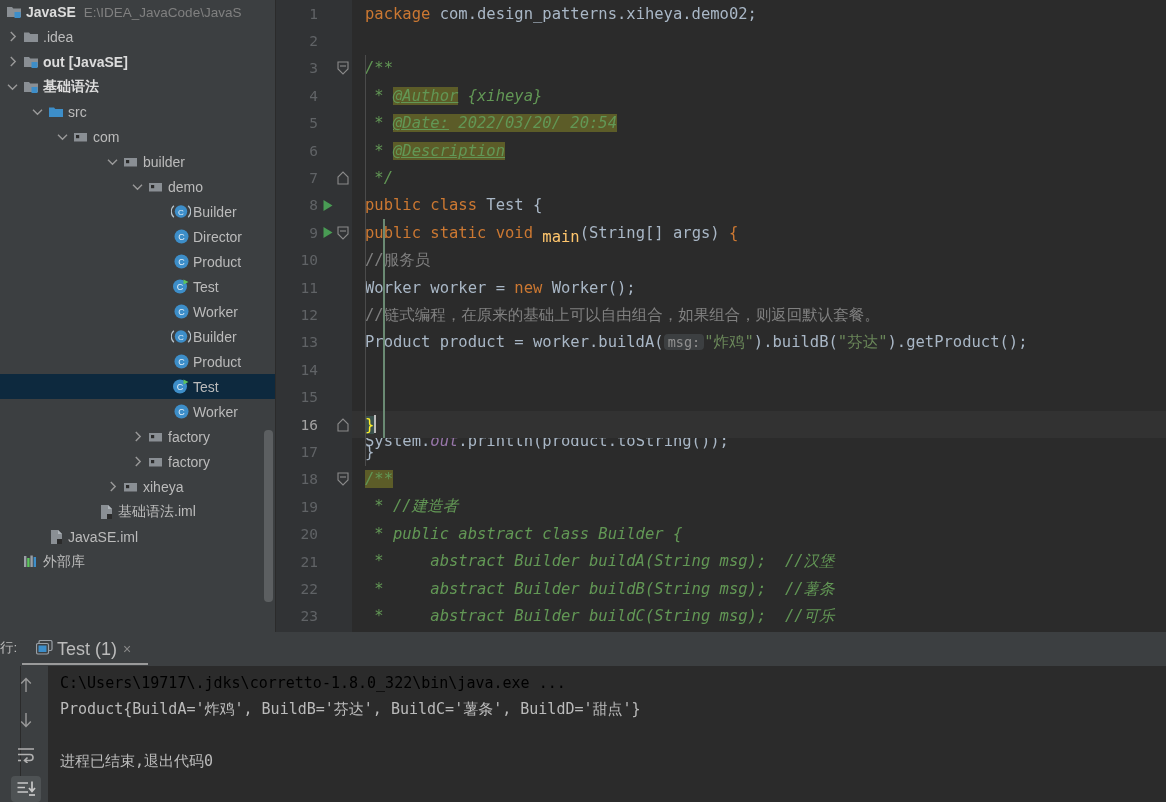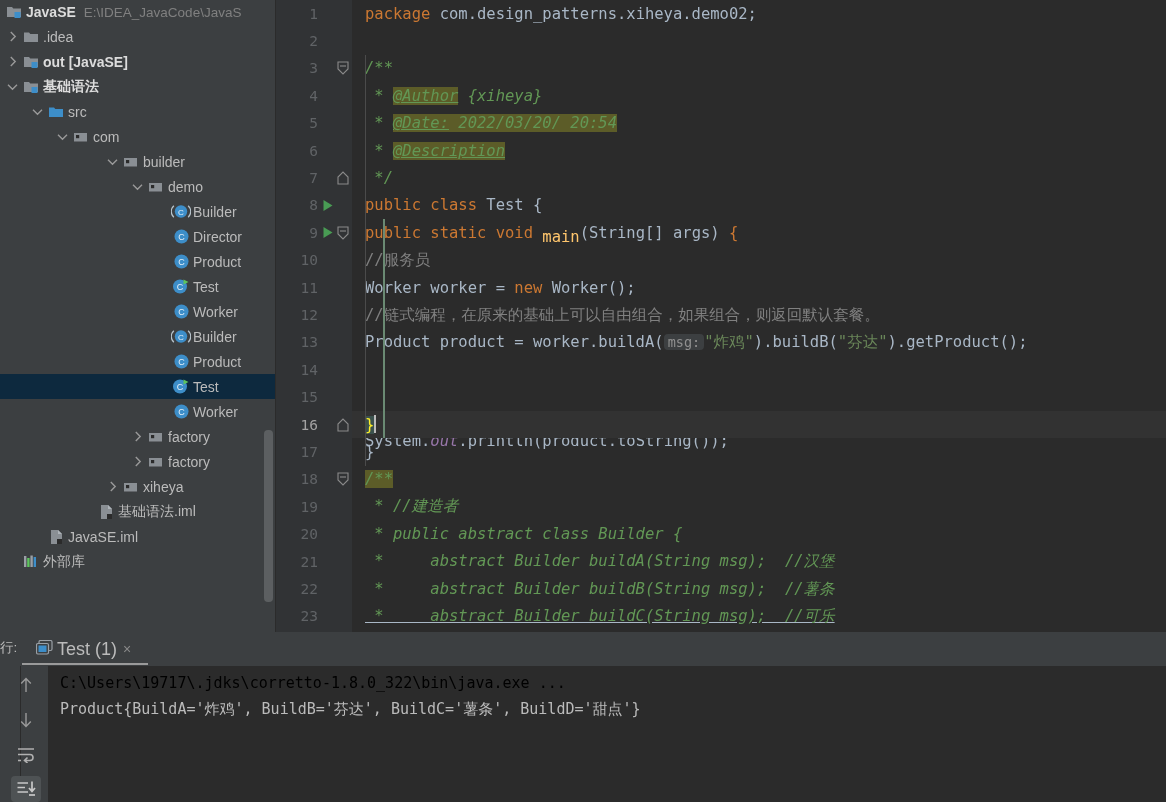--- a/index.html
+++ b/index.html
@@ -649,21 +649,21 @@
           <div class="crow" style="top: 328.8px;">        <span class="id">Product product = worker.buildA(</span> <span class="hint">msg:</span><span class="str">"炸鸡"</span><span class="id">).buildB(</span><span class="str">"芬达"</span><span class="id">).getProduct();</span></div>
           <div class="crow" style="top: 356.2px;"></div>
           <div class="crow" style="top: 383.6px; margin-top: 44px;">        <span class="id">System.</span><span class="field">out</span><span class="id">.println(product.toString());</span></div>
           <div class="crow caret-line" style="top: 411px;">    <span class="brace-hl">}</span><span class="caret"></span></div>
           <div class="crow" style="top: 438.4px;"><span class="id">}</span></div>
           <div class="crow" style="top: 465.8px;"><span class="jdoc-hl2">/**</span></div>
           <div class="crow" style="top: 493.2px;"><span class="jdoc"> * //建造者</span></div>
           <div class="crow" style="top: 520.6px;"><span class="jdoc"> * public abstract class Builder {</span></div>
           <div class="crow" style="top: 548px;"><span class="jdoc"> *     abstract Builder buildA(String msg);  //汉堡</span></div>
           <div class="crow" style="top: 575.4px;"><span class="jdoc"> *     abstract Builder buildB(String msg);  //薯条</span></div>
-          <div class="crow" style="top: 602.8px; text-decoration: underline;"><span class="jdoc"> *     abstract Builder buildC(String msg);  //可乐</span></div>
+          <div class="crow" style="top: 602.8px;"><span class="jdoc"> *     abstract Builder buildC(String msg);  //可乐</span></div>
           <div class="indent-guide active" style="left: 31px; top: 219.2px; height: 219.2px;"></div>
           <div class="indent-guide" style="left: 13px; top: 54.8px; height: 411px;"></div>
         </div>
     </div>
   </div>
 
   <div class="bottom">
     <div class="topbar-strip"></div>
     <div class="bottom-scrollhint"></div>
 
@@ -709,15 +709,16 @@
           <path d="M16 1.5 L16 11 M13 8 L16 11.5 L19 8" stroke="#c8c8c8" stroke-width="1.7" fill="none"></path>
           <path d="M13 15 H19" stroke="#c8c8c8" stroke-width="1.7"></path>
         </svg>
       </div>
     </div>
 
     <div class="console">
       <div class="cline"><span class="cmdline">C:\Users\19717\.jdks\corretto-1.8.0_322\bin\java.exe ...</span></div>
       <div class="cline out">Product{BuildA='炸鸡', BuildB='芬达', BuildC='薯条', BuildD='甜点'}</div>
       <div class="cline"></div>
+      <div class="cline exit">进程已结束,退出代码0</div>
     </div>
   </div>
 </div>
 
 </body></html>

